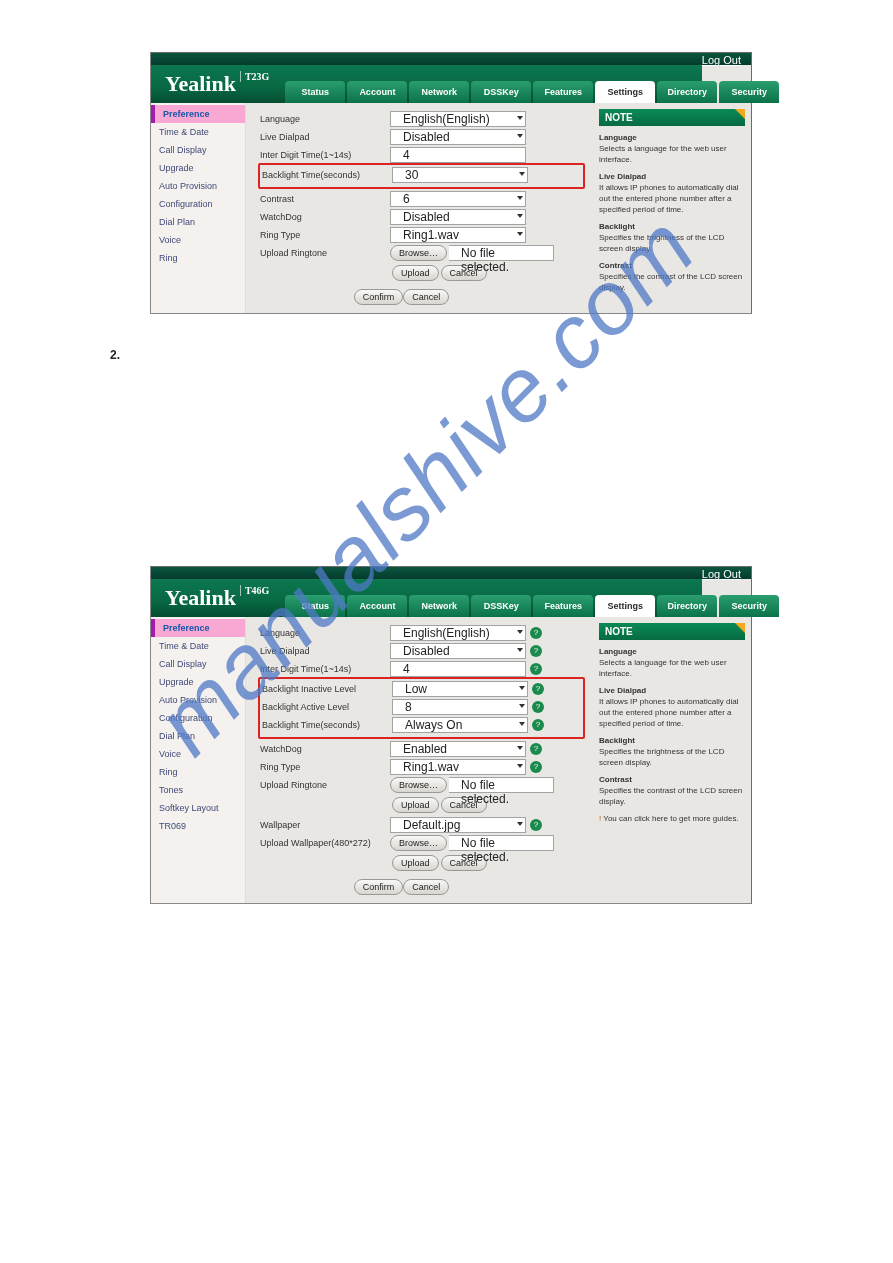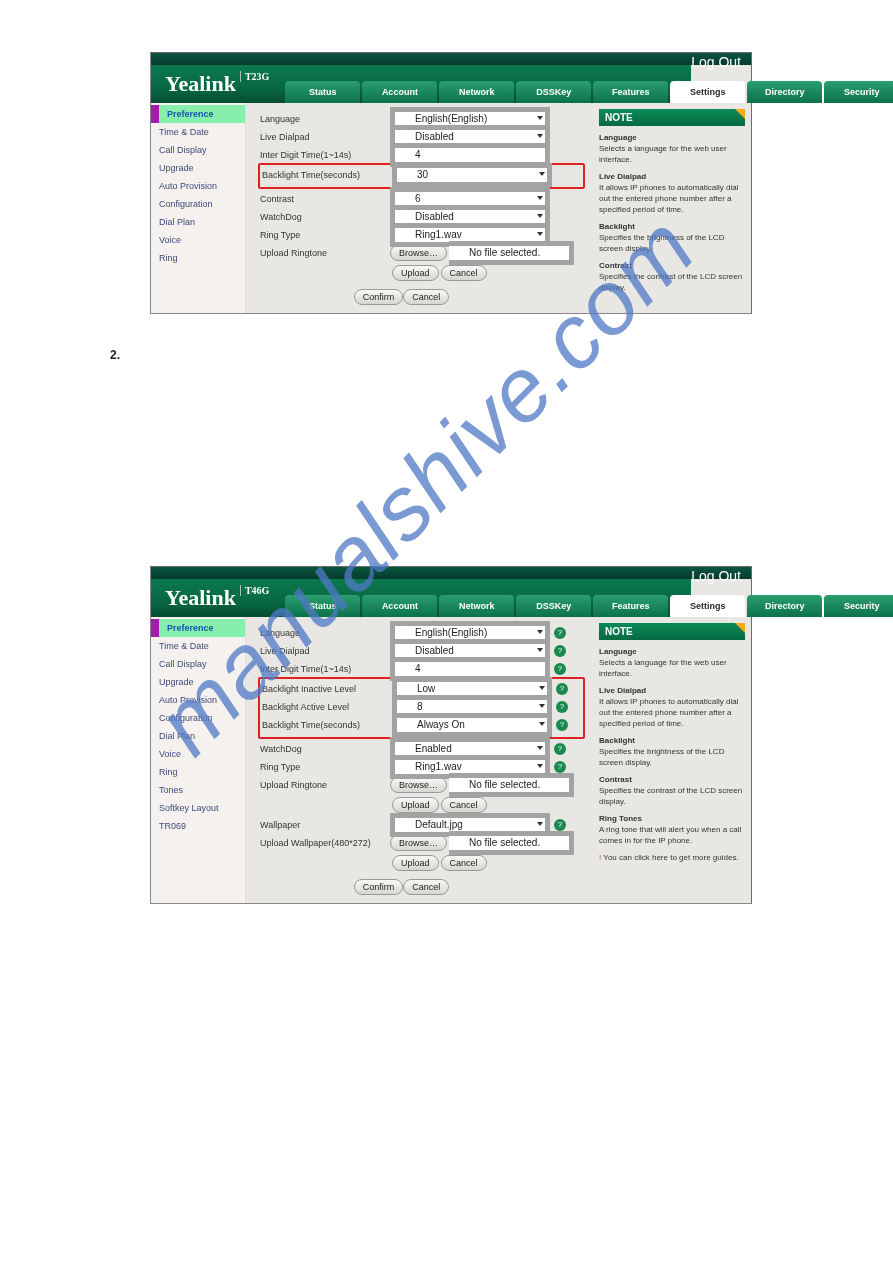--- a/index.html
+++ b/index.html
@@ -44,22 +44,23 @@
     position: relative;
     z-index: 1;
   }
   .ss-topbar {
     height: 12px;
     background: linear-gradient(#0b5640,#043b2c);
   }
   .ss-topbar .logout {
     float: right;
     color: #fff;
-    font-size: 14px;
+    font-size: 11px;
     margin: 1px 10px 16px 0;
+    text-decoration: underline;
   }
   .ss-header {
     background: linear-gradient(#0b784f,#086843 60%,#044d31);
     padding: 6px 0 0 0;
     display: flex;
     align-items: flex-end;
   }
   .brand {
     color: #fff;
     font-family: Georgia, serif;
@@ -78,21 +79,21 @@
   .tabs {
     display: flex;
     gap: 2px;
     margin-left: 2px;
     flex: 1;
   }
   .tab {
     background: linear-gradient(#2a9e6f,#0b7249);
     border-radius: 4px 4px 0 0;
     padding: 6px 0 6px 0;
-    width: 75px;
+    width: 60px;
     text-align: center;
     color: #fff;
     font-size: 9px;
     font-weight: bold;
     cursor: pointer;
   }
   .tab.active {
     background: #fff;
     color: #2b2b2b;
   }
@@ -107,22 +108,22 @@
     padding-top: 2px;
   }
   .sidenav .navitem {
     font-size: 9px;
     padding: 4px 8px;
     color: #3f4978;
     cursor: pointer;
   }
   .sidenav .navitem.active {
     color: #1656a7;
-    background: #86efac;
-    border-left: 8px solid #a21caf;
+    background: #f9a8d4;
+    border-left: 4px solid #a21caf;
     font-weight: bold;
   }
   .midcol {
     flex: 1;
     padding: 8px 10px 8px 14px;
   }
   .formrow {
     display: flex;
     align-items: center;
     height: 16px;
@@ -130,24 +131,24 @@
     font-size: 9px;
     color: #222;
   }
   .formrow .flabel {
     width: 130px;
     color: #333;
   }
   .formrow .control {
     width: 110px;
     height: 14px;
-    border: 5px solid #a3a3a3;
+    border: 1px solid #a3a3a3;
     background: #fff;
-    font-size: 10px;
-    padding: 0 20px;
+    font-size: 12px;
+    padding: 0 12px;
     line-height: 14px;
     position: relative;
   }
   .formrow .control.select::after {
     content: "";
     position: absolute;
     right: 2px; top: 4px;
     border-left: 3px solid transparent;
     border-right: 3px solid transparent;
     border-top: 4px solid #333;
@@ -501,24 +502,20 @@
               <div>It allows IP phones to automatically dial out the entered phone number after a specified period of time.</div>
             </div>
             <div class="notesec">
               <div class="nt">Backlight</div>
               <div>Specifies the brightness of the LCD screen display.</div>
             </div>
             <div class="notesec">
               <div class="nt">Contrast</div>
               <div>Specifies the contrast of the LCD screen display.</div>
             </div>
-            <div class="notesec">
-              <div class="nt">Ring Tones</div>
-              <div>A ring tone that will alert you when a call comes in for the IP phone.</div>
-            </div>
           </div>
         <div class="notesec">
           <span class="colortag">!</span>
           <span> You can click here to get more guides.</span>
         </div>
       </div>
     </div>
   </div>
 
 </div>

